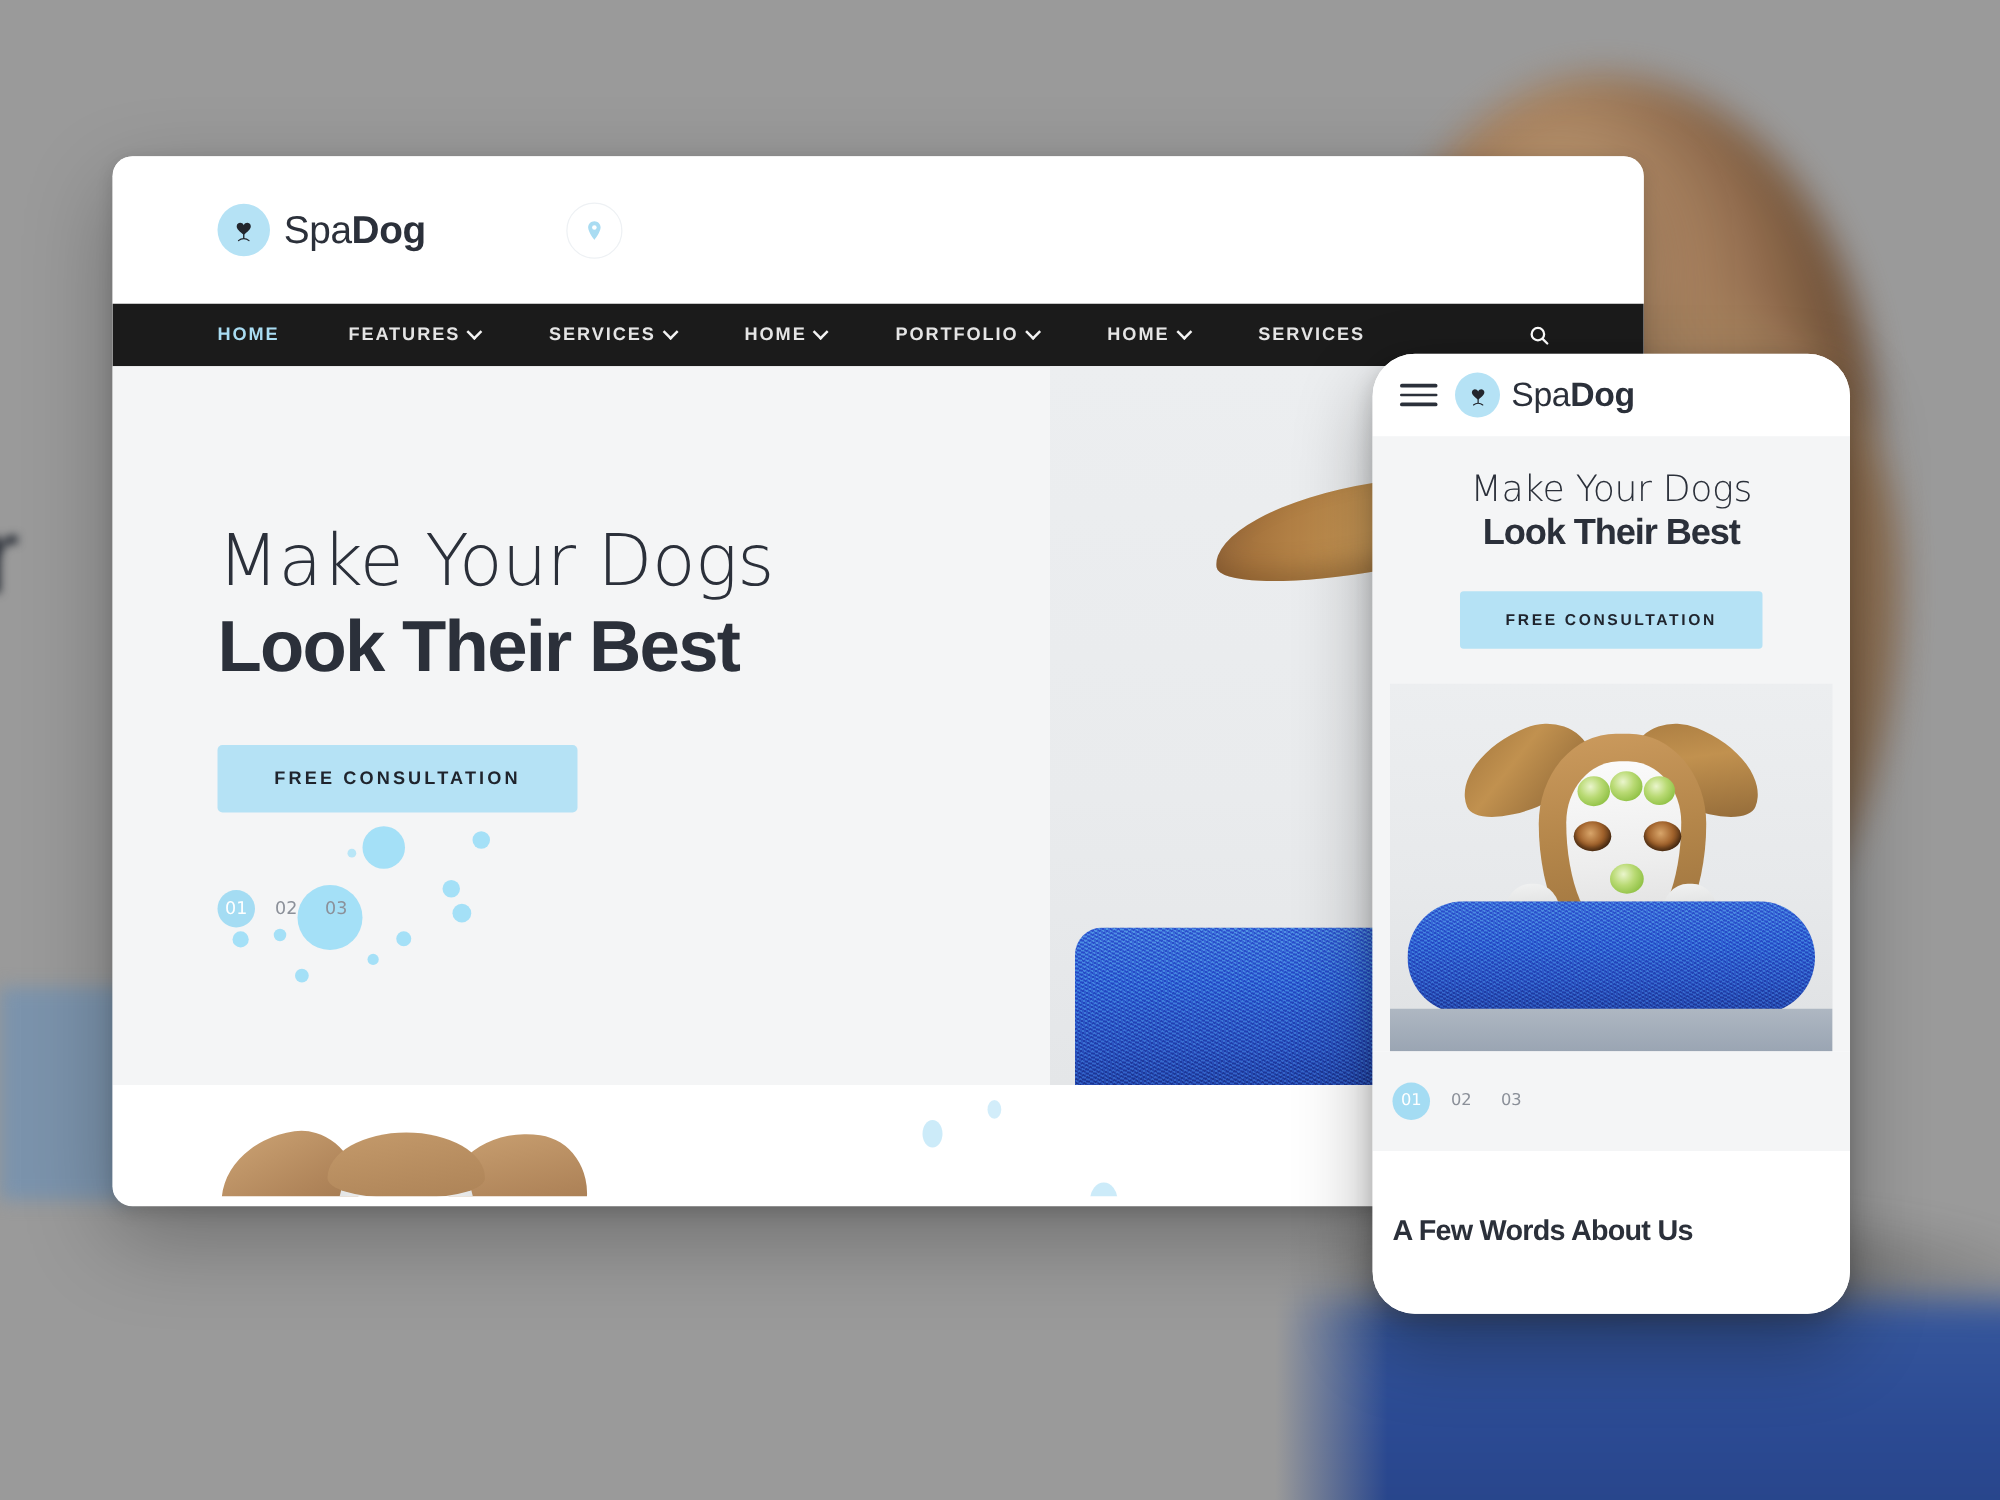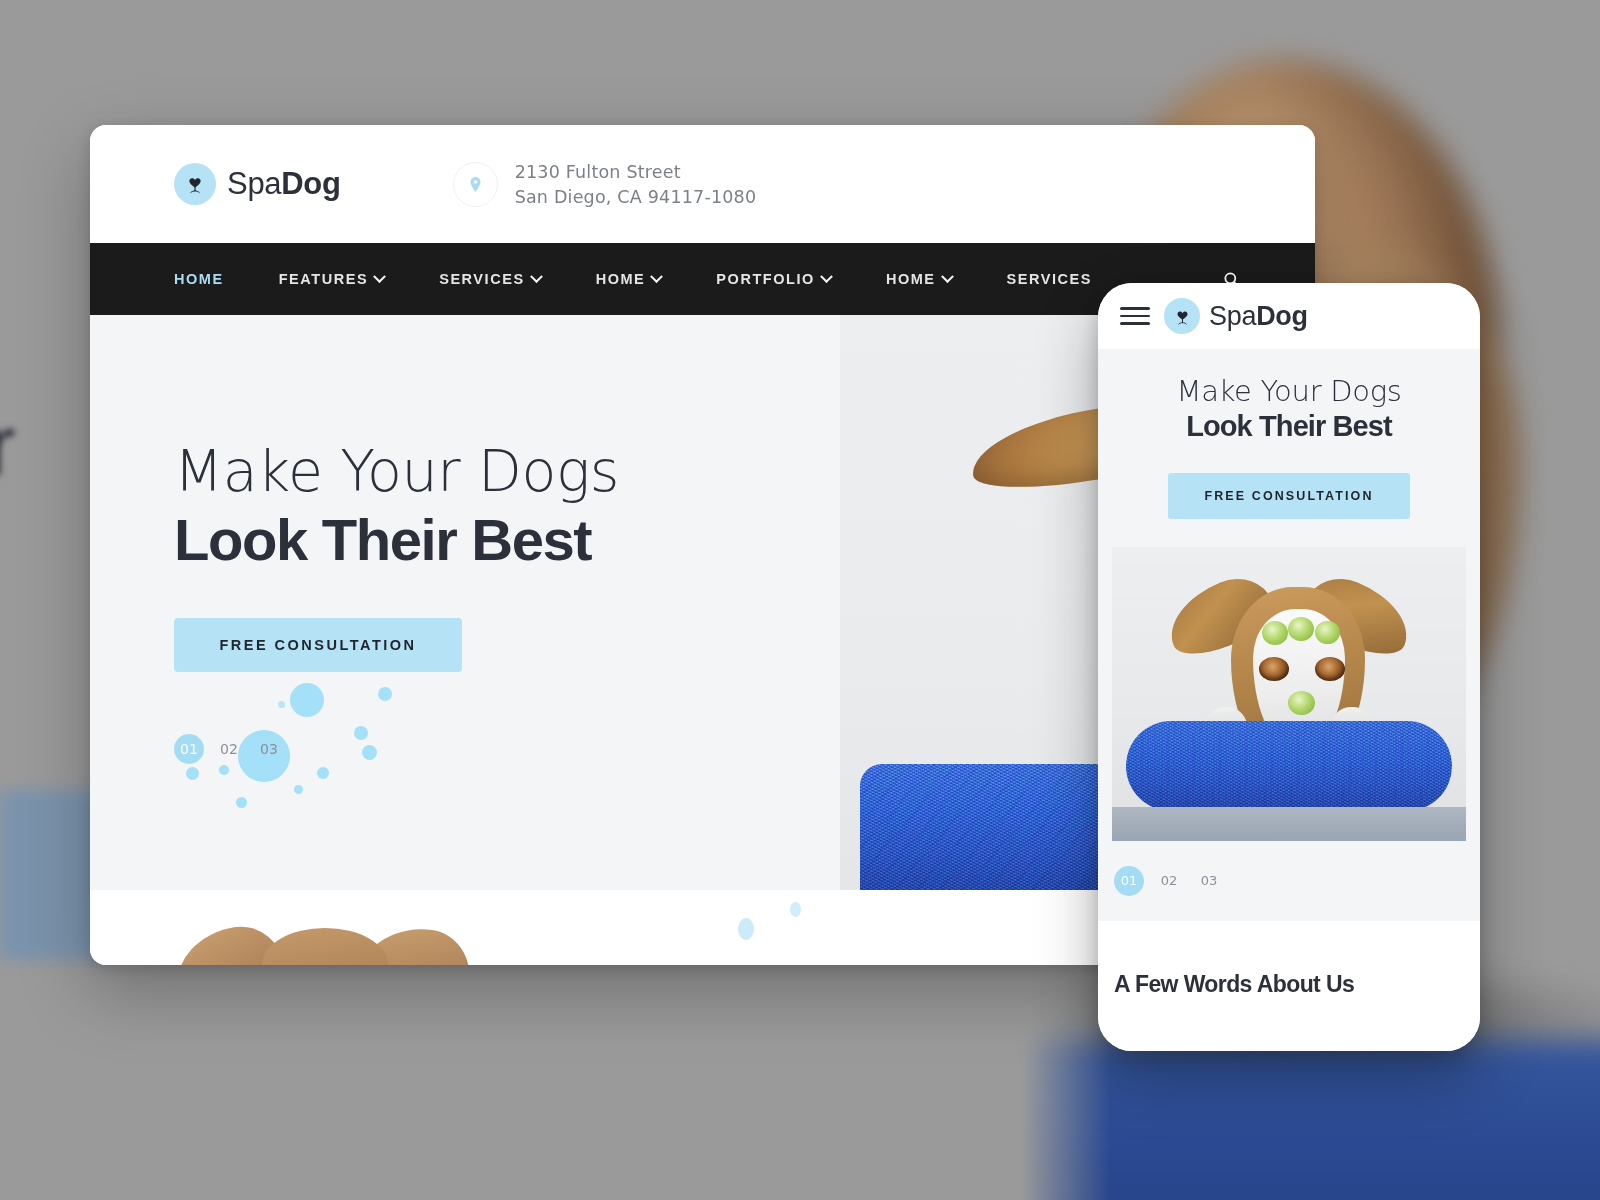--- a/index.html
+++ b/index.html
@@ -136,21 +136,21 @@
     color: #1f242d;
     font-size: 13.5px; font-weight: 700;
     letter-spacing: 2.1px;
     padding: 16px 27px;
     cursor: pointer;
     font-family: "Liberation Sans", sans-serif;
   }
 
   
   .navbar {
-    height: 72px;
+    height: 50px;
     background: #1b1b1b;
     display: flex;
     align-items: center;
     padding: 0 0 0 84px;
   }
   .nav-item {
     display: flex; align-items: center; gap: 7px;
     color: #e5e5e5;
     font-size: 14.5px;
     font-weight: 700;
@@ -506,24 +506,20 @@
           <span class="l">Spa</span><span class="b">Dog</span>
         </span>
       </div>
 
       <div class="contact addr">
         <span class="circ-icon">
           <svg width="19" height="19" viewBox="0 0 24 24" fill="none" aria-hidden="true">
             <path d="M12 2.6c-3.5 0-6.3 2.8-6.3 6.3 0 4.6 6.3 12.5 6.3 12.5s6.3-7.9 6.3-12.5c0-3.5-2.8-6.3-6.3-6.3z" fill="#a9dcf2"></path>
             <circle cx="12" cy="8.9" r="2.3" fill="#ffffff"></circle>
           </svg>
-        </span>
-        <span class="contact-lines">
-          <span>2130 Fulton Street</span>
-          <span>San Diego, CA 94117-1080</span>
         </span>
       </div>
 
     </div>
 
     <div class="navbar">
       <a class="nav-item active">
         <span>HOME</span>
       </a>
       <a class="nav-item">

